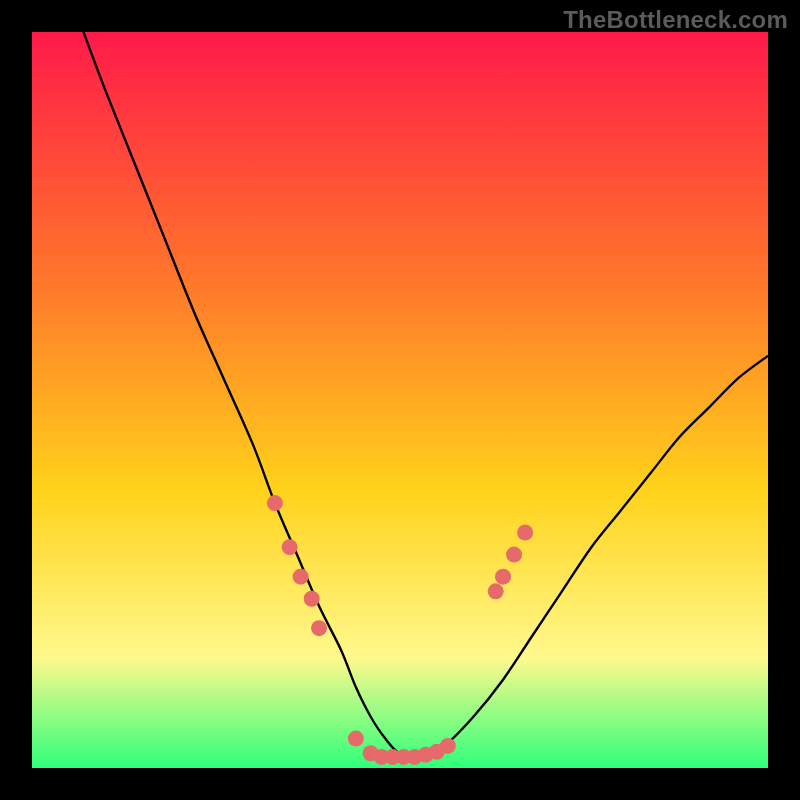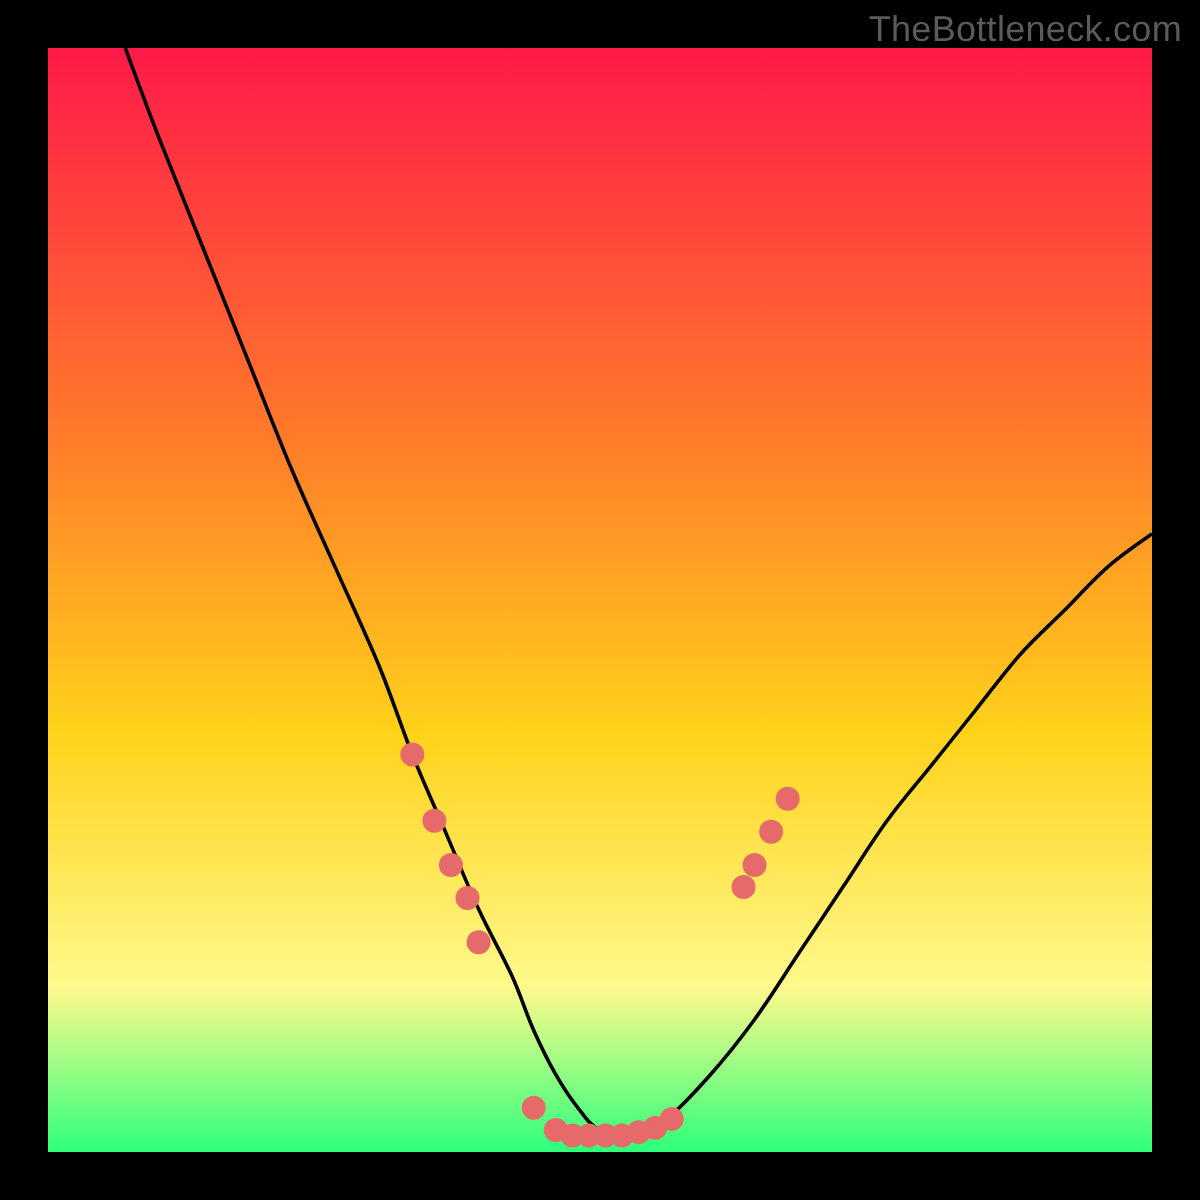--- a/index.html
+++ b/index.html
@@ -24,21 +24,21 @@
     left: 0;
     top: 0;
     width: 736px;
     height: 736px;
   }
   .watermark {
     position: absolute;
     top: 6px;
     right: 12px;
     font-size: 24px;
-    font-weight: 400;
+    font-weight: 700;
     color: #5b5b5b;
     letter-spacing: 0.2px;
   }
   svg {
     display: block;
   }
 </style>
 </head>
 <body>
 

